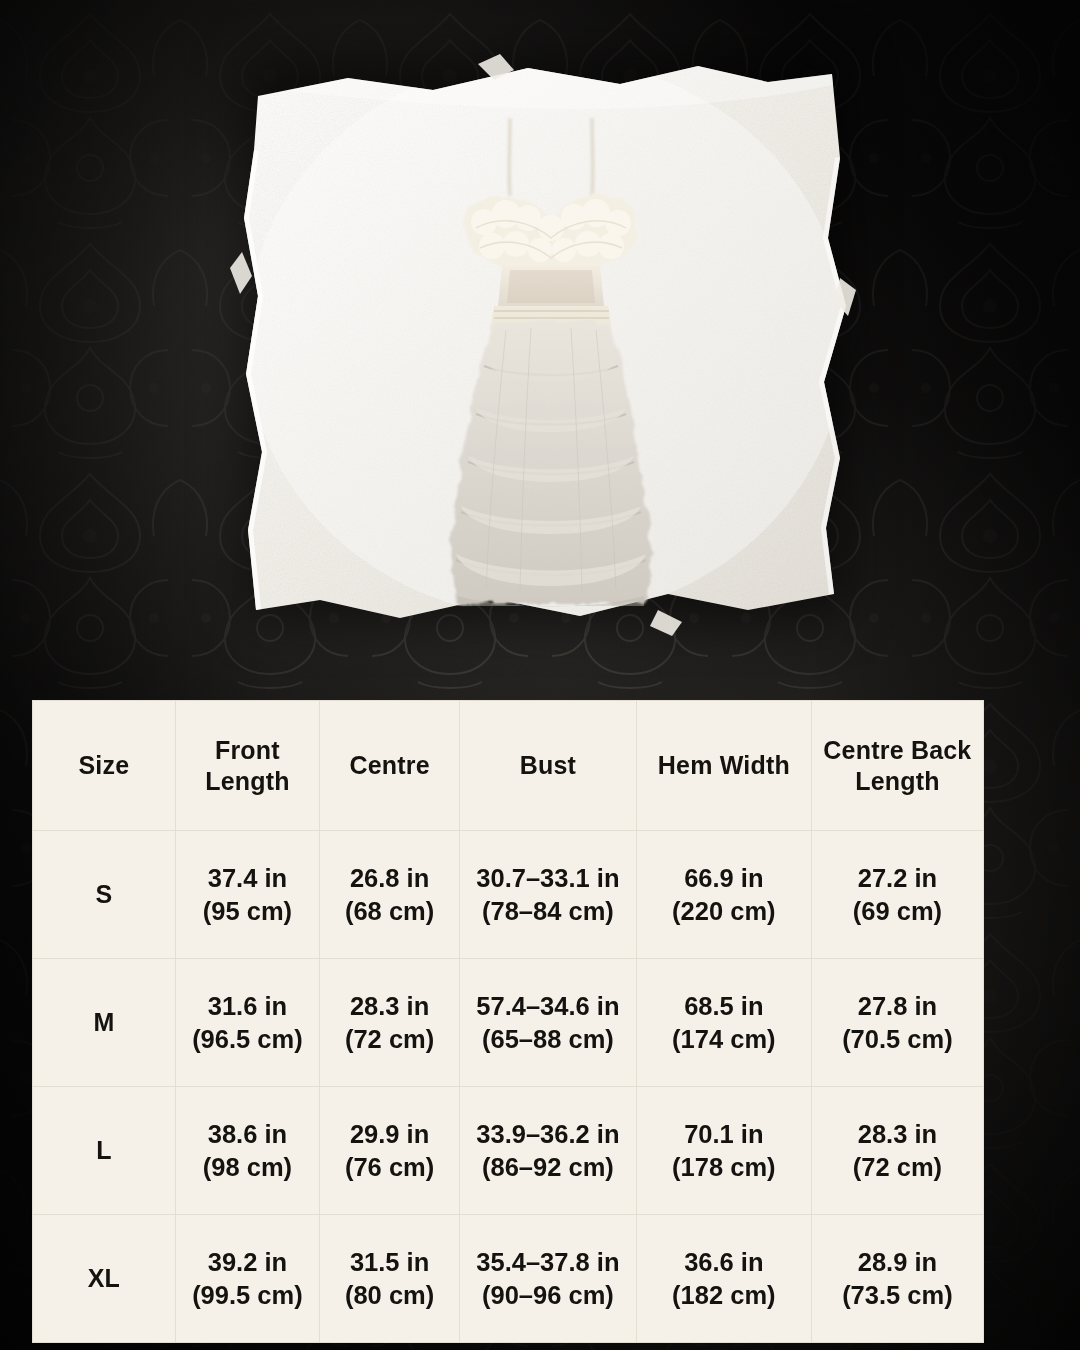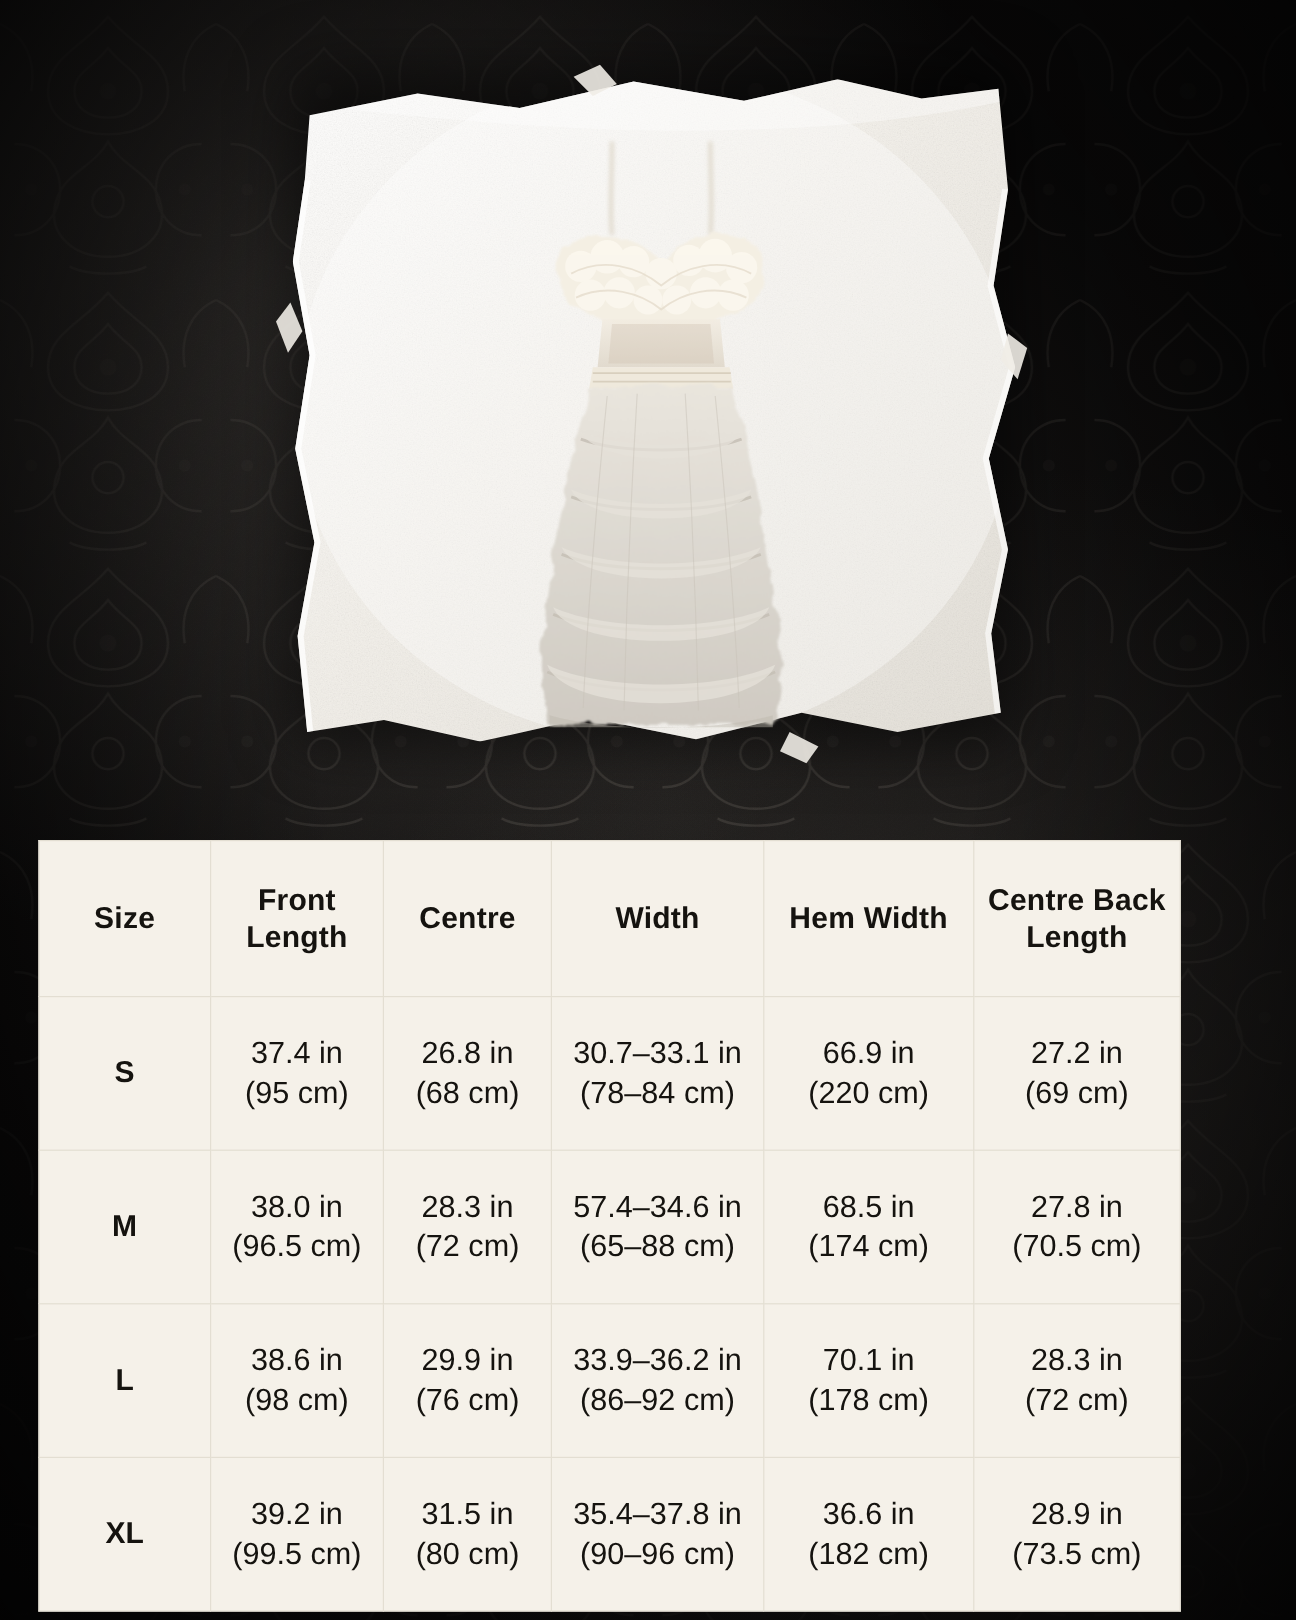--- a/index.html
+++ b/index.html
@@ -115,21 +115,21 @@
   table.size-table tbody th.size-cell {
     font-size: 25px;
     font-weight: bold;
   }
   table.size-table tbody td {
     font-size: 25.5px;
     line-height: 1.28;
     padding: 26px 6px;
     height: 128px;
     box-sizing: border-box;
-    font-weight: normal;
+    font-weight: bold;
   }
   table.size-table col.c-size     { width: 15.0%; }
   table.size-table col.c-front    { width: 15.2%; }
   table.size-table col.c-waist    { width: 14.7%; }
   table.size-table col.c-bust     { width: 18.6%; }
   table.size-table col.c-hem      { width: 18.4%; }
   table.size-table col.c-back     { width: 18.1%; }
 
   .cell-line { display: block; }
 </style>
@@ -328,21 +328,21 @@
           <col class="c-waist">
         <col class="c-bust">
           <col class="c-hem">
           <col class="c-back">
       </colgroup>
       <thead>
         <tr>
           <th>Size</th>
           <th>Front Length</th>
           <th>Centre</th>
-          <th>Width</th>
+          <th>Bust</th>
           <th>Hem Width</th>
           <th>Centre Back Length</th>
         </tr>
       </thead>
       <tbody>
 
         <tr>
           <th class="size-cell">S</th>
           <td>
             <span class="cell-line">37.4 in</span>
@@ -362,21 +362,21 @@
           </td>
           <td>
             <span class="cell-line">27.2 in</span>
             <span class="cell-line">(69 cm)</span>
           </td>
         </tr>
 
         <tr>
           <th class="size-cell">M</th>
           <td>
-            <span class="cell-line">38.0 in</span>
+            <span class="cell-line">31.6 in</span>
             <span class="cell-line">(96.5 cm)</span>
           </td>
           <td>
             <span class="cell-line">28.3 in</span>
             <span class="cell-line">(72 cm)</span>
           </td>
           <td>
             <span class="cell-line">57.4–34.6 in</span>
             <span class="cell-line">(65–88 cm)</span>
           </td>

